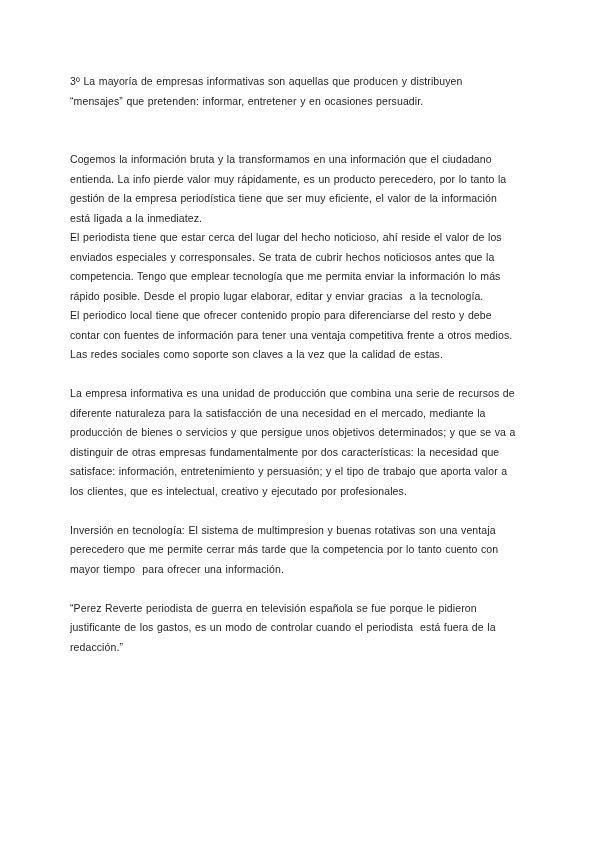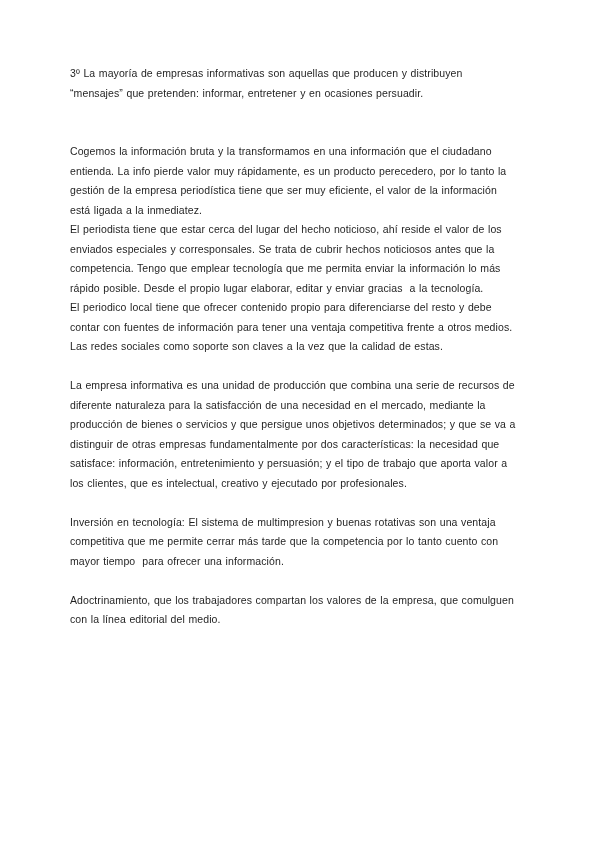--- a/index.html
+++ b/index.html
@@ -27,20 +27,21 @@
     max-width: 485px;
     font-size: 10.5px;
     line-height: 19.5px;
     color: #1f1f1f;
     letter-spacing: 0.1px;
     white-space: pre-wrap;       
     word-spacing: 0.5px;
   }
   .para.gap-2 {
     margin-bottom: 39px;         
+    margin-top: 8px;
   }
 </style>
 </head>
 <body>
 
 <div class="viewport">
   <div class="doc-page">
     <p class="para gap-2">3º La mayoría de empresas informativas son aquellas que producen y distribuyen
 “mensajes” que pretenden: informar, entretener y en ocasiones persuadir.</p>
     <p class="para">Cogemos la información bruta y la transformamos en una información que el ciudadano
@@ -54,18 +55,19 @@
 El periodico local tiene que ofrecer contenido propio para diferenciarse del resto y debe
 contar con fuentes de información para tener una ventaja competitiva frente a otros medios.
 Las redes sociales como soporte son claves a la vez que la calidad de estas.</p>
     <p class="para">La empresa informativa es una unidad de producción que combina una serie de recursos de
 diferente naturaleza para la satisfacción de una necesidad en el mercado, mediante la
 producción de bienes o servicios y que persigue unos objetivos determinados; y que se va a
 distinguir de otras empresas fundamentalmente por dos características: la necesidad que
 satisface: información, entretenimiento y persuasión; y el tipo de trabajo que aporta valor a
 los clientes, que es intelectual, creativo y ejecutado por profesionales.</p>
     <p class="para">Inversión en tecnología: El sistema de multimpresion y buenas rotativas son una ventaja
-competitiva que me permite cerrar más tarde que la competencia por lo tanto cuento con
+perecedero que me permite cerrar más tarde que la competencia por lo tanto cuento con
 mayor tiempo  para ofrecer una información.</p>
-    <p class="para">Adoctrinamiento, que los trabajadores compartan los valores de la empresa, que comulguen
-con la línea editorial del medio.</p>
+    <p class="para">“Perez Reverte periodista de guerra en televisión española se fue porque le pidieron
+justificante de los gastos, es un modo de controlar cuando el periodista  está fuera de la
+redacción.”</p>
   </div>
 </div>
 
 </body></html>

